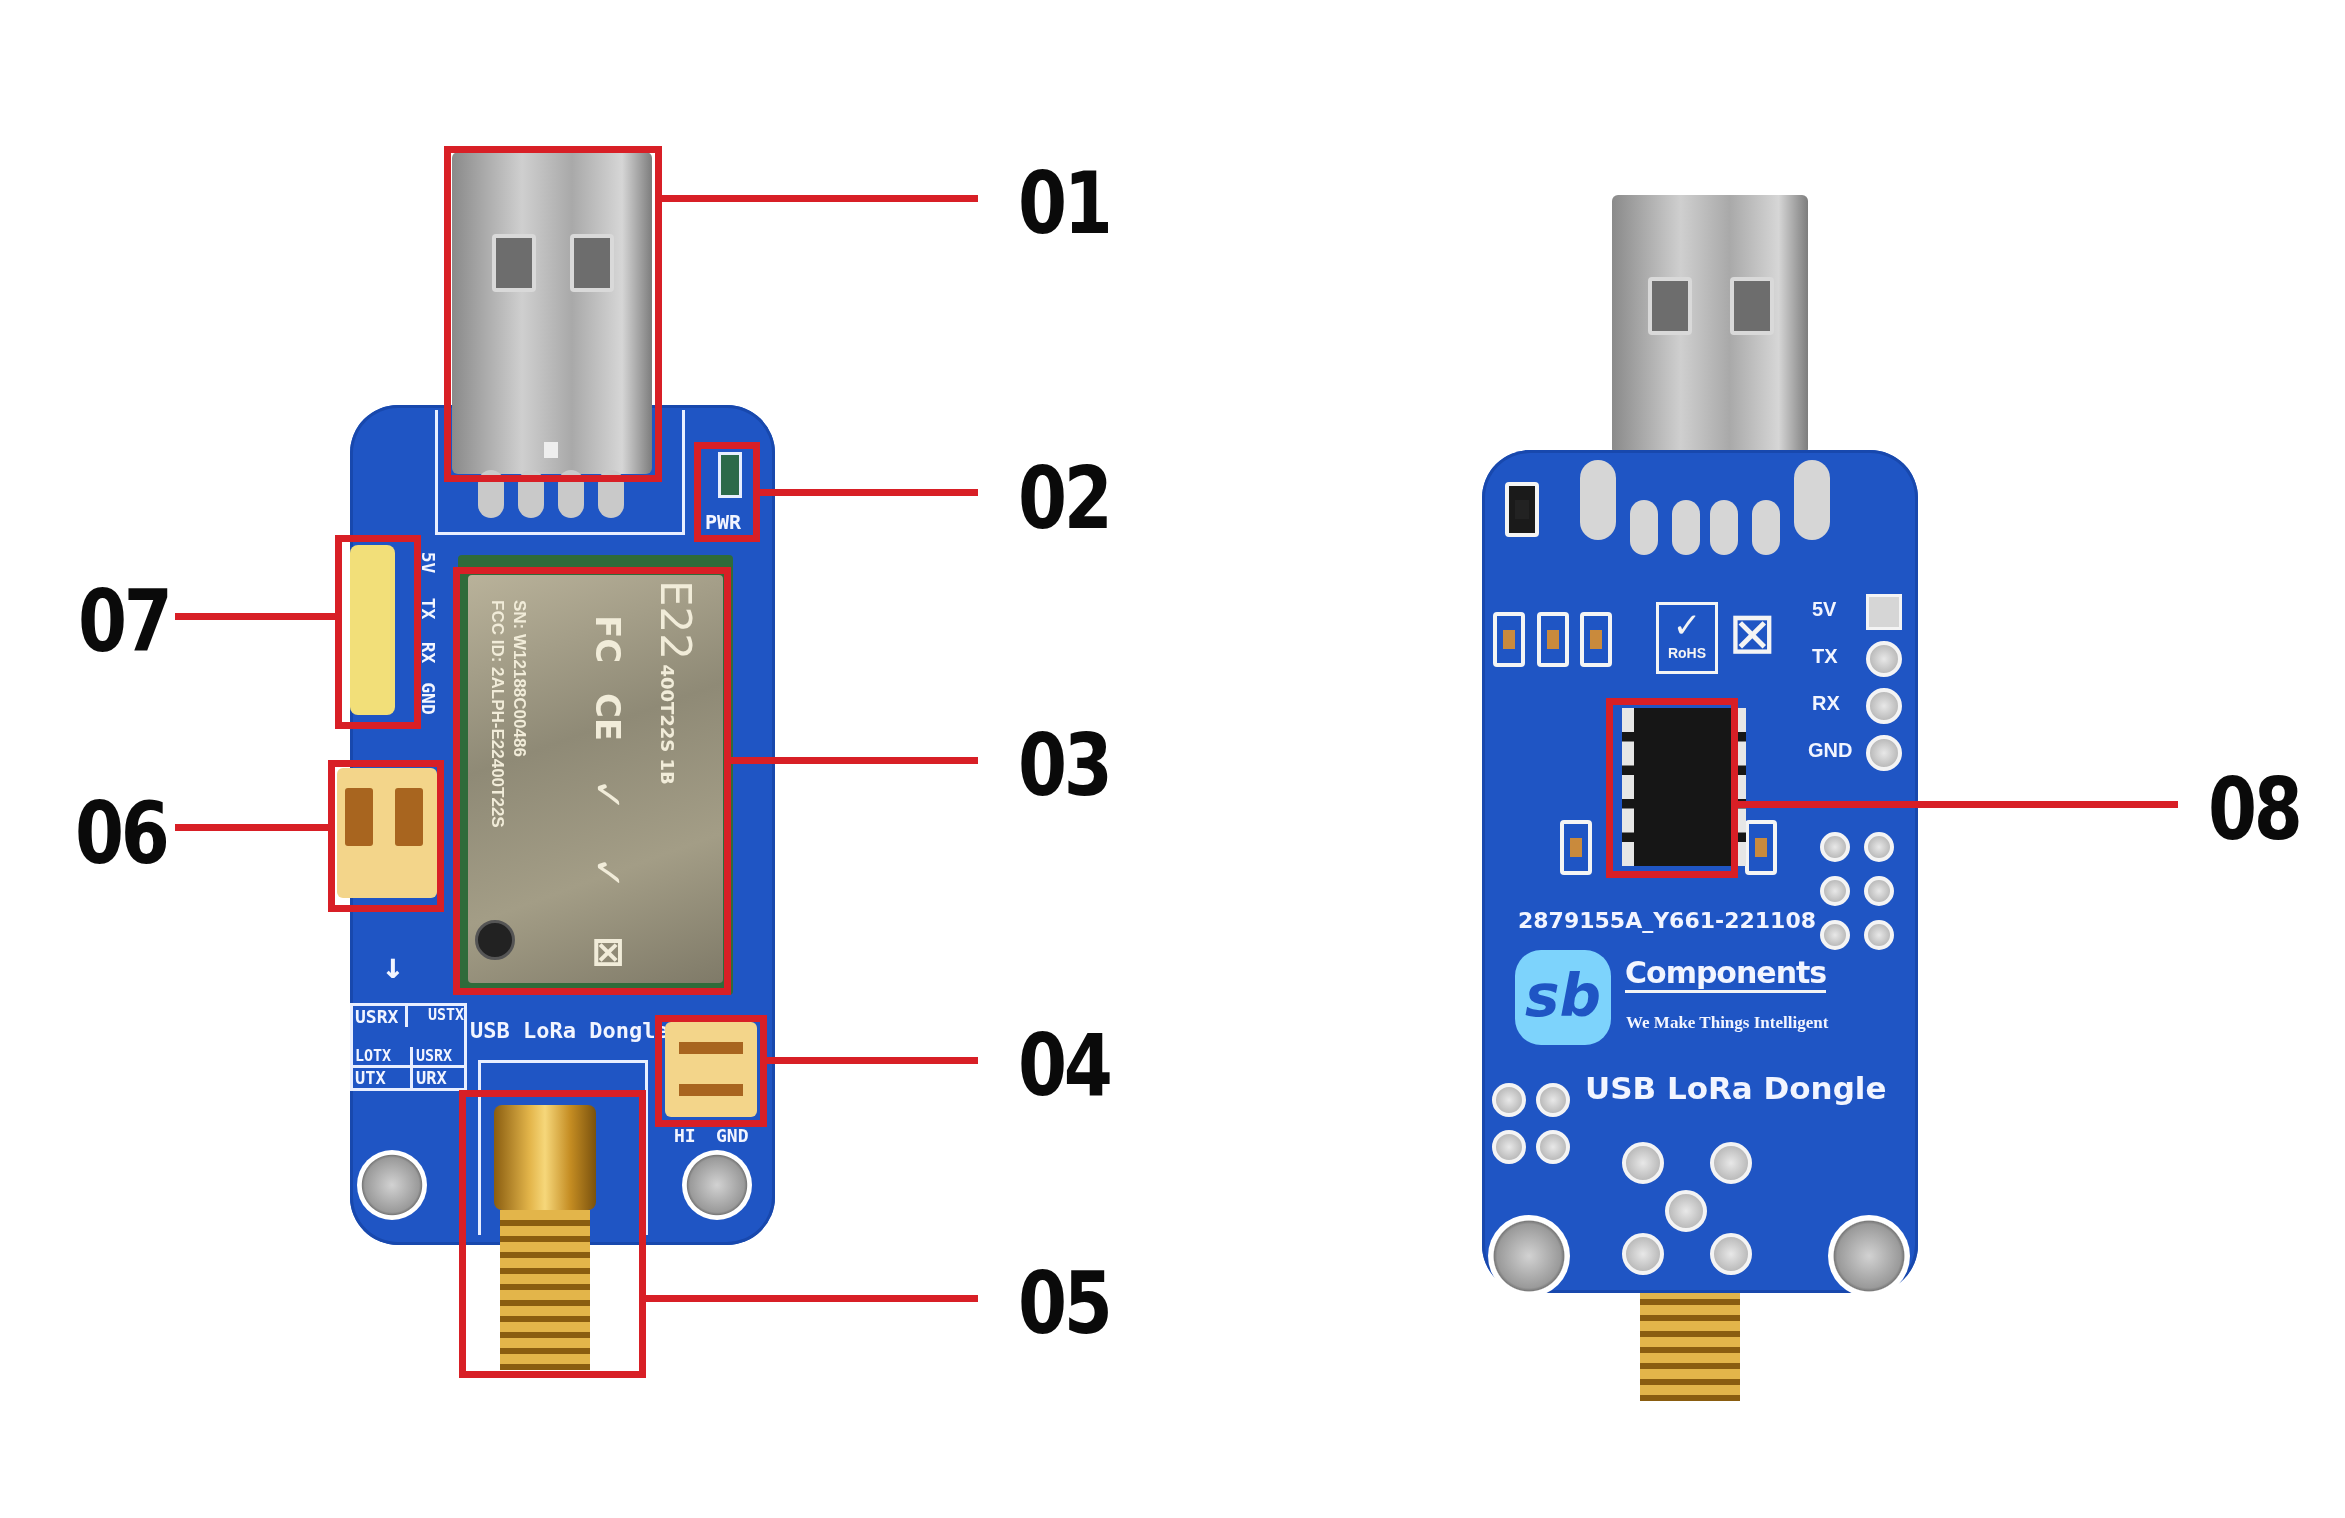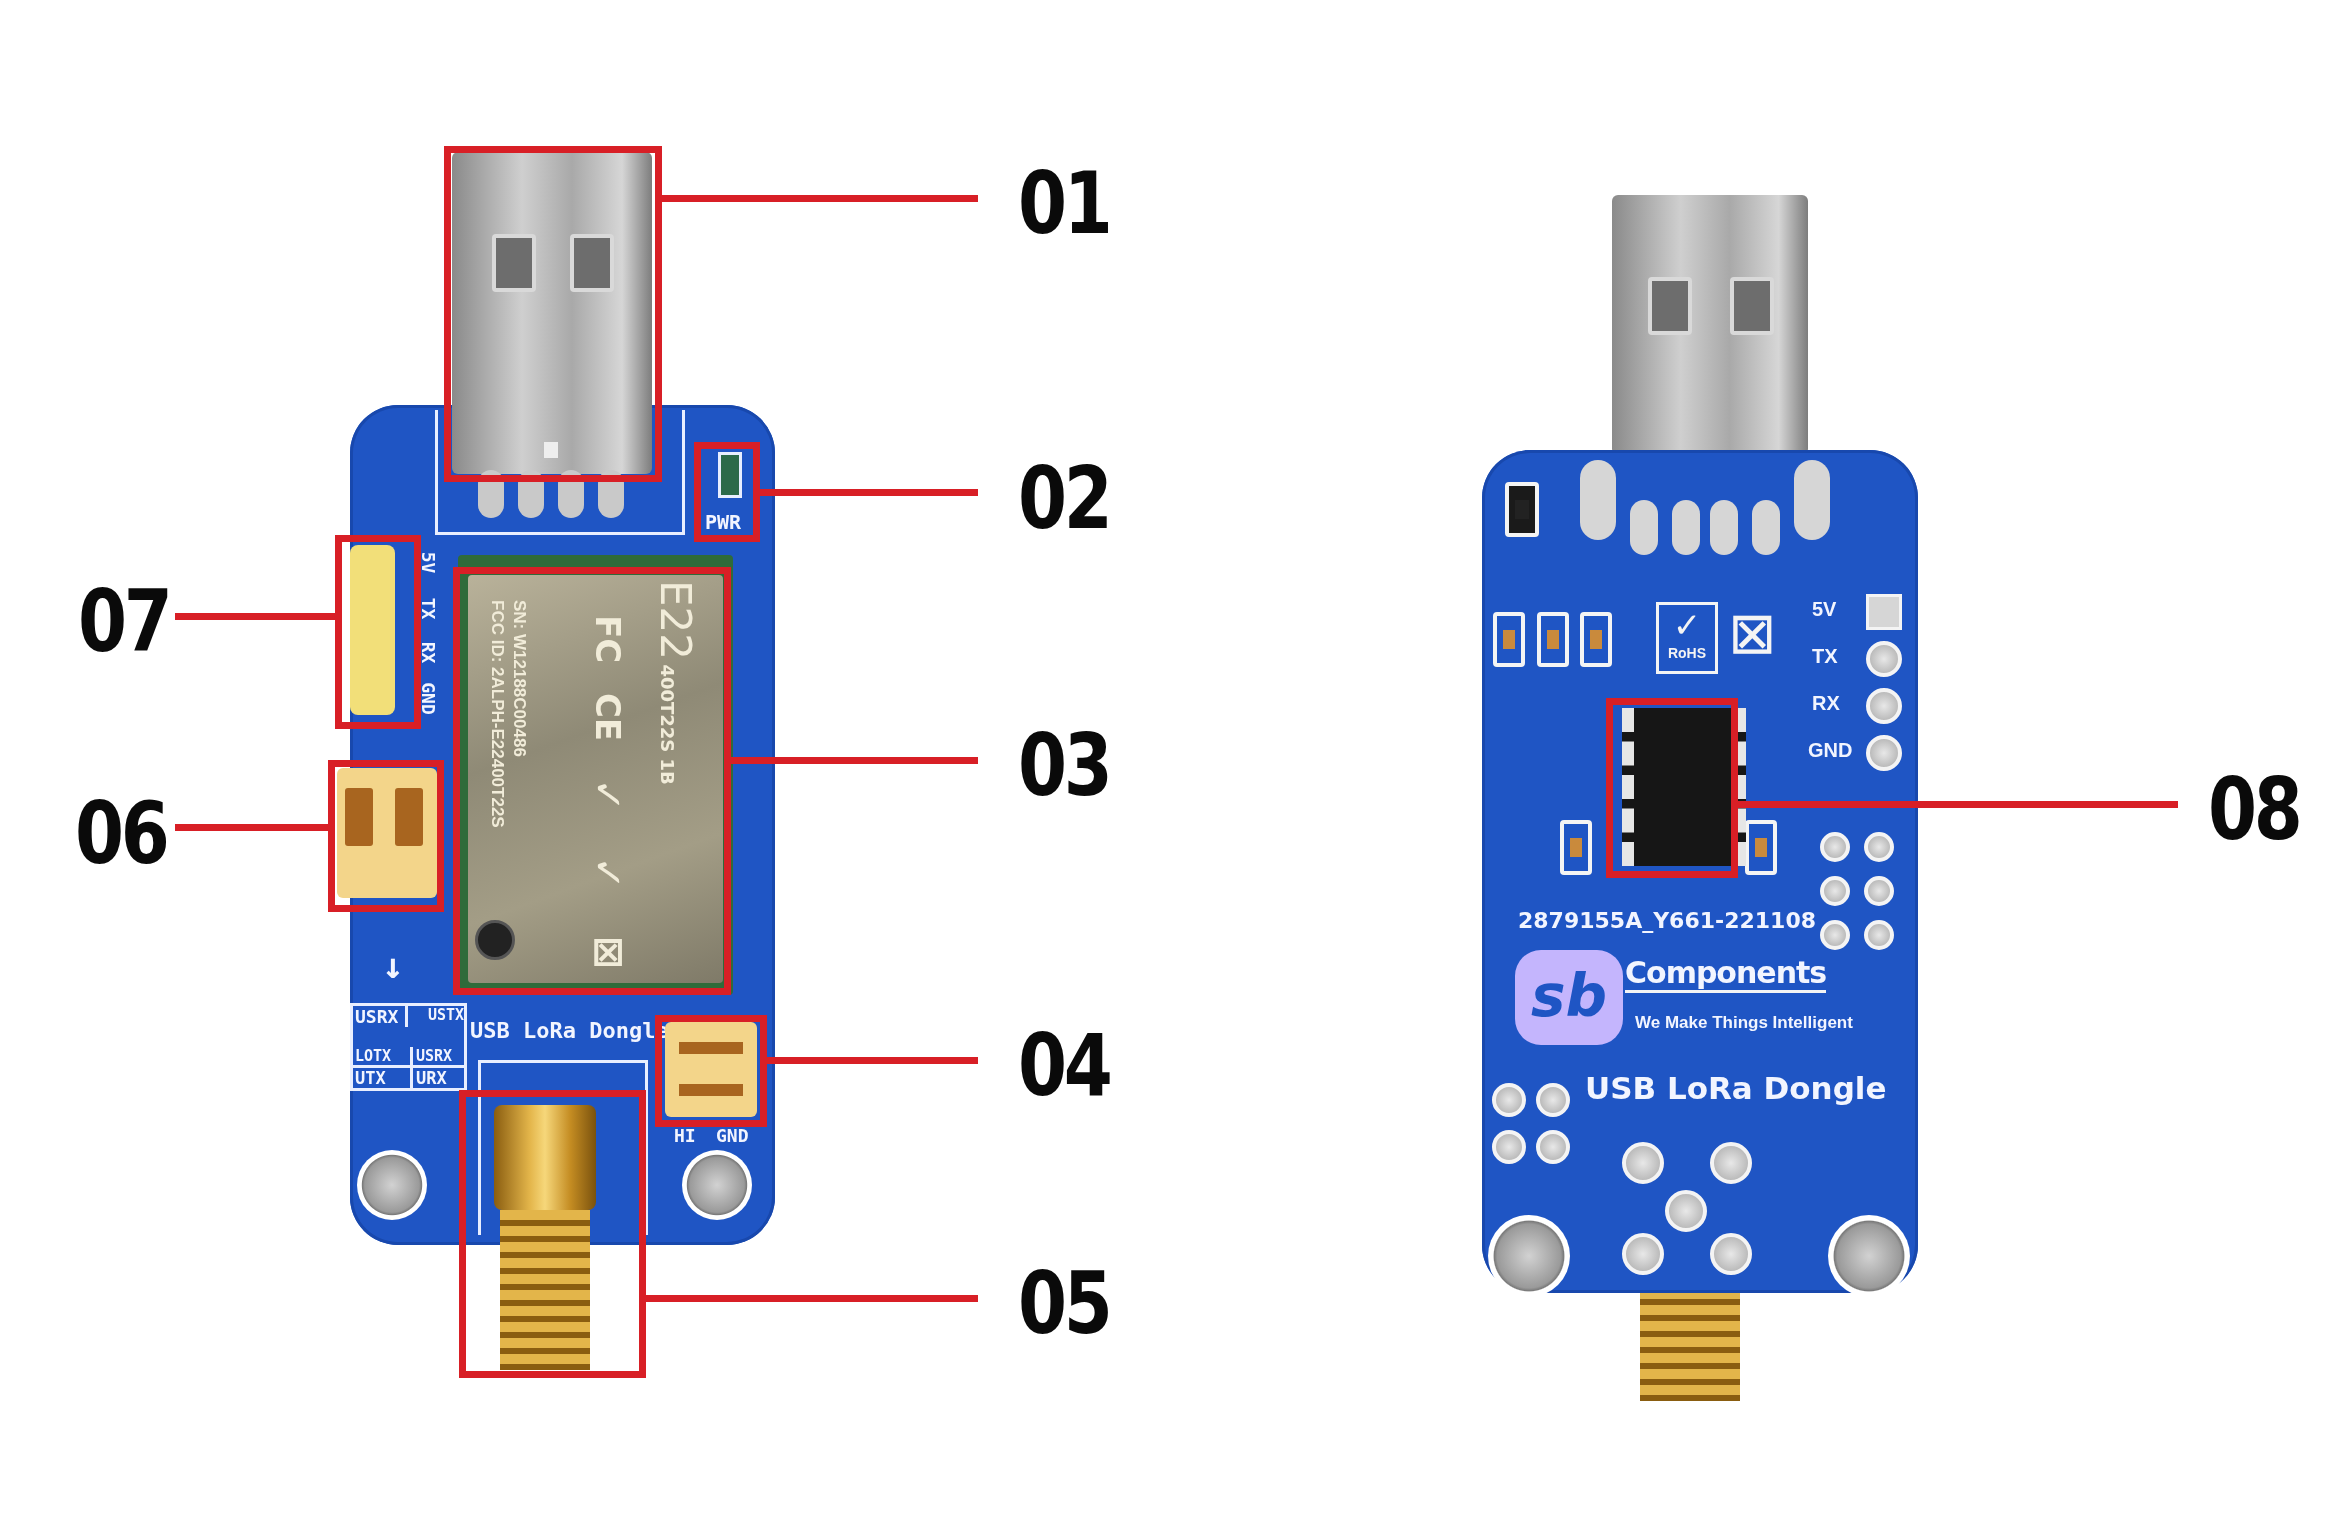--- a/index.html
+++ b/index.html
@@ -160,23 +160,23 @@
 
 <div class="pad" style="left:1820px;top:832px;width:30px;height:30px;"></div>
 <div class="pad" style="left:1864px;top:832px;width:30px;height:30px;"></div>
 <div class="pad" style="left:1820px;top:876px;width:30px;height:30px;"></div>
 <div class="pad" style="left:1864px;top:876px;width:30px;height:30px;"></div>
 <div class="pad" style="left:1820px;top:920px;width:30px;height:30px;"></div>
 <div class="pad" style="left:1864px;top:920px;width:30px;height:30px;"></div>
 
 <div class="silk" style="left:1518px;top:908px;font-size:22px;font-family:'DejaVu Sans',sans-serif;">2879155A_Y661-221108</div>
 
-<div class="abs" style="left:1515px;top:950px;width:108px;height:95px;background:#c4b5fd;border-radius:26px;color:#1f55c4;font-size:58px;font-weight:bold;font-style:italic;text-align:center;line-height:92px;font-family:'DejaVu Sans',sans-serif;">sb</div>
+<div class="abs" style="left:1515px;top:950px;width:96px;height:95px;background:#7dd3fc;border-radius:26px;color:#1f55c4;font-size:58px;font-weight:bold;font-style:italic;text-align:center;line-height:92px;font-family:'DejaVu Sans',sans-serif;">sb</div>
 <div class="silk" style="left:1625px;top:955px;font-size:30px;font-family:'DejaVu Sans',sans-serif;letter-spacing:-1px;border-bottom:3px solid #f4f4f4;">Components</div>
-<div class="silk" style="left:1626px;top:1013px;font-size:17px;font-family:Liberation Sans, sans-serif;margin-left:9px;">We Make Things Intelligent</div>
+<div class="silk" style="left:1626px;top:1013px;font-size:17px;font-family:Liberation Serif, serif;">We Make Things Intelligent</div>
 <div class="silk" style="left:1585px;top:1070px;font-size:31px;font-family:'DejaVu Sans',sans-serif;">USB LoRa Dongle</div>
 
 <div class="pad" style="left:1492px;top:1083px;width:34px;height:34px;"></div>
 <div class="pad" style="left:1536px;top:1083px;width:34px;height:34px;"></div>
 <div class="pad" style="left:1492px;top:1130px;width:34px;height:34px;"></div>
 <div class="pad" style="left:1536px;top:1130px;width:34px;height:34px;"></div>
 <div class="pad" style="left:1622px;top:1142px;width:42px;height:42px;"></div>
 <div class="pad" style="left:1710px;top:1142px;width:42px;height:42px;"></div>
 <div class="pad" style="left:1665px;top:1190px;width:42px;height:42px;"></div>
 <div class="pad" style="left:1622px;top:1233px;width:42px;height:42px;"></div>

